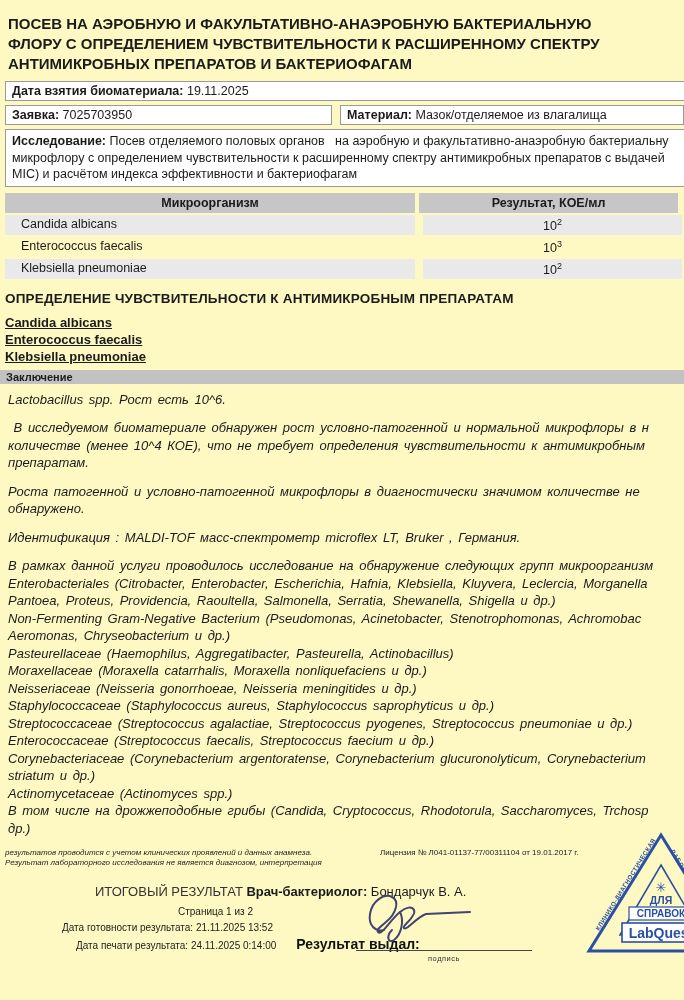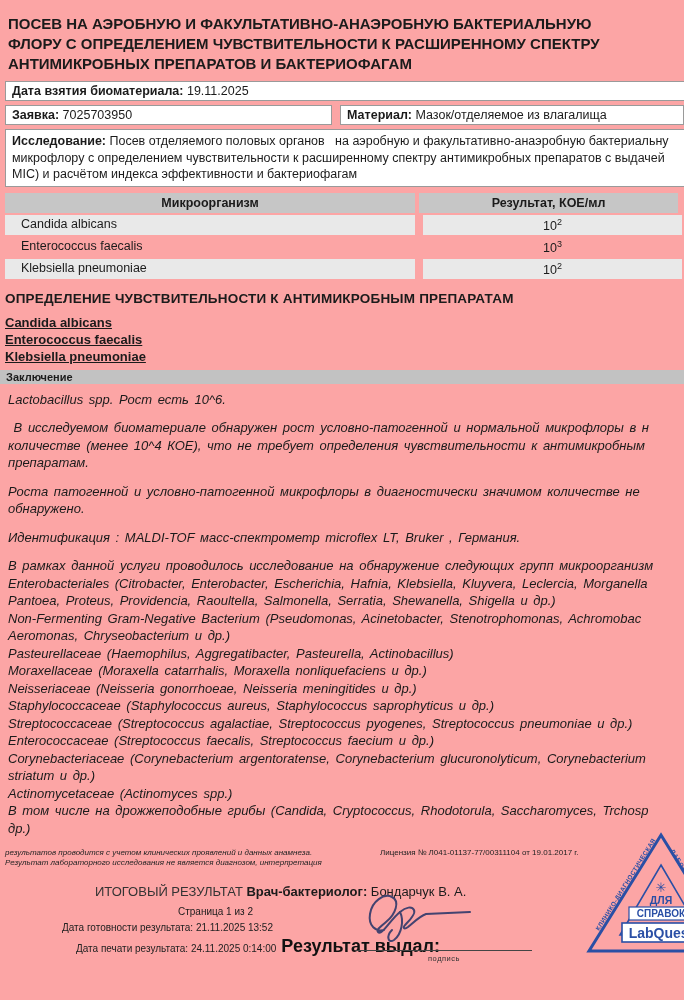--- a/index.html
+++ b/index.html
@@ -1,19 +1,19 @@
 <!DOCTYPE html>
 <html><head>
 <meta charset="utf-8">
 <style>
   * { box-sizing: border-box; }
   html,body { margin:0; padding:0; background:#ffffff; }
   .page {
     position:relative; width:684px; height:1000px; overflow:hidden;
-    background:#fca5a5; font-family:"Liberation Sans","DejaVu Sans",sans-serif;
+    background:#fef9c3; font-family:"Liberation Sans","DejaVu Sans",sans-serif;
     color:#1b1b1b;
   }
   .nowrap { white-space:pre; }
   .title { margin:14px 8px 0 8px; font-weight:700; font-size:15px; line-height:20px; }
   .title div { white-space:pre; }
 
   .cell { border:1px solid #9a9a9a; background:#fff; font-size:12.5px; padding:2px 6px; }
   .lbl { font-weight:700; }
   .row-date { margin:7px 0 0 5px; width:718px; }
   .row-two { display:flex; gap:8px; margin:4px 0 0 5px;align-items:flex-end; }
@@ -43,21 +43,21 @@
 
   .foot-note { display:flex; margin:2px 0 0 5px; align-items:flex-start; }
   .disclaimer { font-style:italic; font-size:8px; line-height:10px; width:365px; color:#222; }
   .license { font-size:8px; margin-left:10px; color:#222; white-space:pre; }
 
   .final-line { margin:16px 0 0 95px; font-size:13px; }
   .final-label { color:#333;text-align:right; }
   .page-info { margin:7px 0 0 178px; font-size:10px; }
   .date1 { margin:5px 0 0 62px; font-size:10px; color:#222; }
   .date2 { margin:3px 0 0 76px; font-size:10px; color:#222; }
-  .issued { font-size:18px; font-weight:700; margin-left:5px; color:#111; }
+  .issued { font-size:14px; font-weight:700; margin-left:20px; color:#111; }
 
   .signature { position:absolute; left:356px; top:888px; width:176px; text-align:center; }
   .sig-line { border-top:1px solid #444; margin-top:0; }
   .sig-caption { font-size:7.5px; color:#333; margin-top:3px; letter-spacing:0.5px; }
 
   .stamp { position:absolute; left:586px; top:831px; }
 </style>
 </head>
 <body>
 

